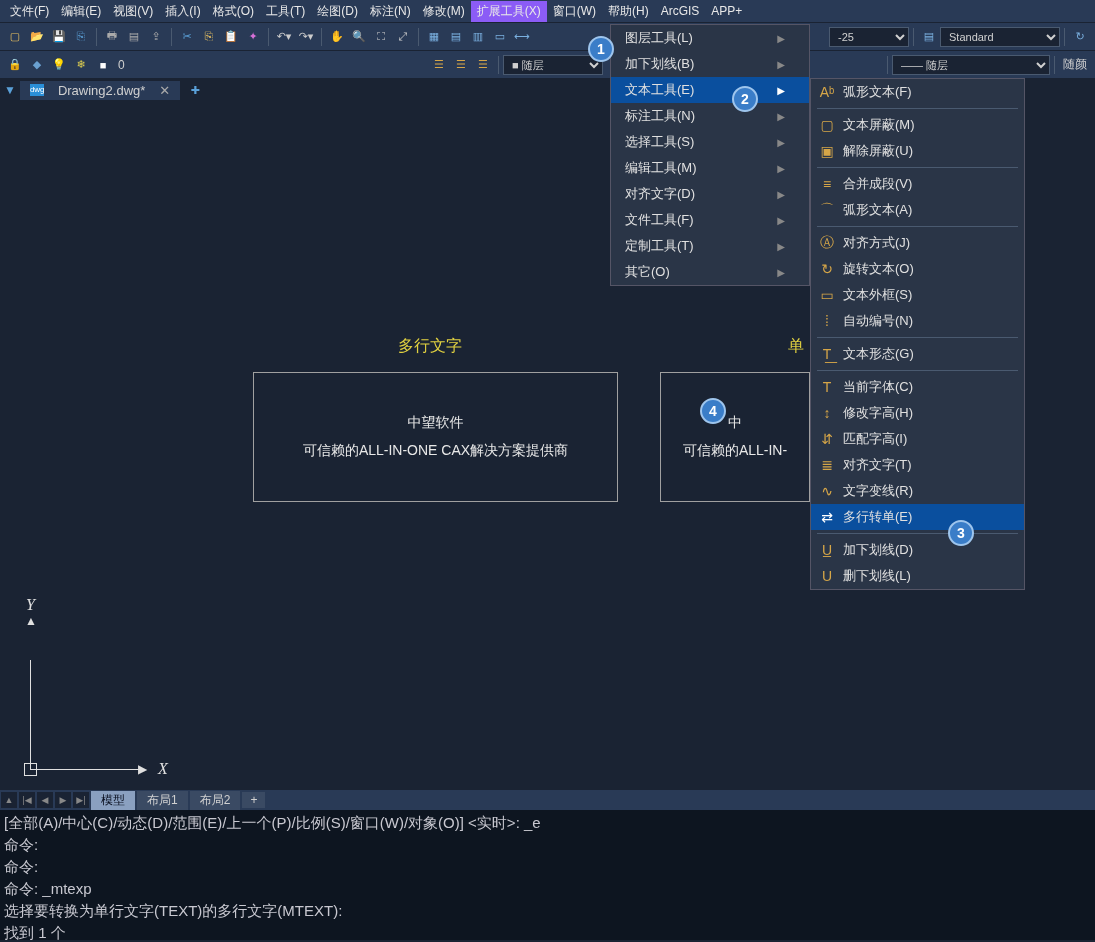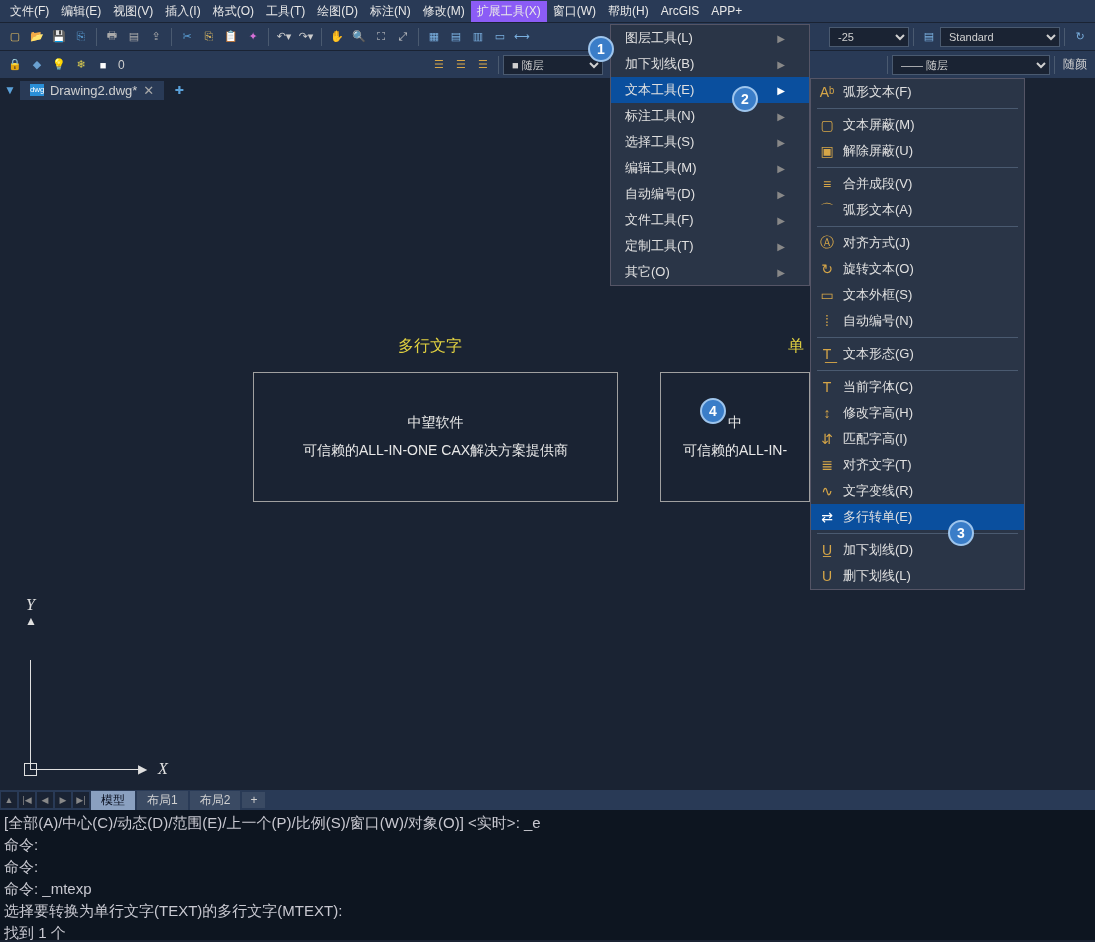--- a/index.html
+++ b/index.html
@@ -8,21 +8,21 @@
 .menubar { height: 22px; background: #293a56; display: flex; align-items: center; padding: 0 4px; }
 .menubar .menu-item { padding: 2px 6px; color: #e8e8e8; cursor: pointer; white-space: nowrap; }
 .menubar .menu-item.active { background: #8b5cf6; }
 
 .toolbar-row { height: 28px; background: #293a56; display: flex; align-items: center; padding: 0 4px; border-top: 1px solid #1a2333; }
 .tool-icon { width: 18px; height: 18px; margin: 0 2px; display: inline-flex; align-items: center; justify-content: center; cursor: pointer; font-size: 11px; }
 .tool-sep { width: 1px; height: 18px; background: #4a5a70; margin: 0 4px; }
 .combo { background: #1a2333; color: #d0d0d0; border: 1px solid #4a5a70; padding: 1px 4px; height: 20px; font-size: 11px; }
 
 .tabbar { height: 24px; background: #1a2333; display: flex; align-items: center; padding: 2px 4px; }
-.file-tab { background: #293a56; color: #d0d0d0; padding: 2px 10px; display: flex; align-items: center; gap: 6px; margin-right: 4px; font-size: 13px; font-family: "SimSun", monospace; }
+.file-tab { background: #293a56; color: #d0d0d0; padding: 2px 10px; display: flex; align-items: center; gap: 14px; margin-right: 4px; font-size: 13px; font-family: "SimSun", monospace; }
 .file-tab .close-x { cursor: pointer; color: #aaa; }
 .file-tab .dwg-ico { width: 14px; height: 12px; background: #2a8fd8; display: inline-block; font-size: 8px; color: #fff; text-align: center; line-height: 12px; }
 
 .canvas-area { position: relative; width: 1095px; height: 688px; background: #1a2333; }
 .text-box { position: absolute; border: 1px solid #a0a0a0; color: #e8e8e8; display: flex; flex-direction: column; align-items: center; justify-content: center; font-family: "SimSun", monospace; font-size: 14px; gap: 10px; }
 .label-above { position: absolute; color: #e0d040; font-family: "SimSun", monospace; font-size: 16px; }
 
 .axis { position: absolute; left: 20px; bottom: 10px; width: 150px; height: 160px; }
 .axis-line { position: absolute; background: #e0e0e0; }
 .axis .y-arm { left: 10px; bottom: 10px; width: 1px; height: 110px; }
@@ -182,21 +182,21 @@
       </div>
     <div class="ditem">
         <span>选择工具(S)</span>
         <span class="sub-arrow">▶</span>
       </div>
     <div class="ditem">
         <span>编辑工具(M)</span>
         <span class="sub-arrow">▶</span>
       </div>
     <div class="ditem">
-        <span>自动编号(D)</span>
+        <span>对齐文字(D)</span>
         <span class="sub-arrow">▶</span>
       </div>
     <div class="ditem">
         <span>文件工具(F)</span>
         <span class="sub-arrow">▶</span>
       </div>
     <div class="ditem">
         <span>定制工具(T)</span>
         <span class="sub-arrow">▶</span>
       </div>

